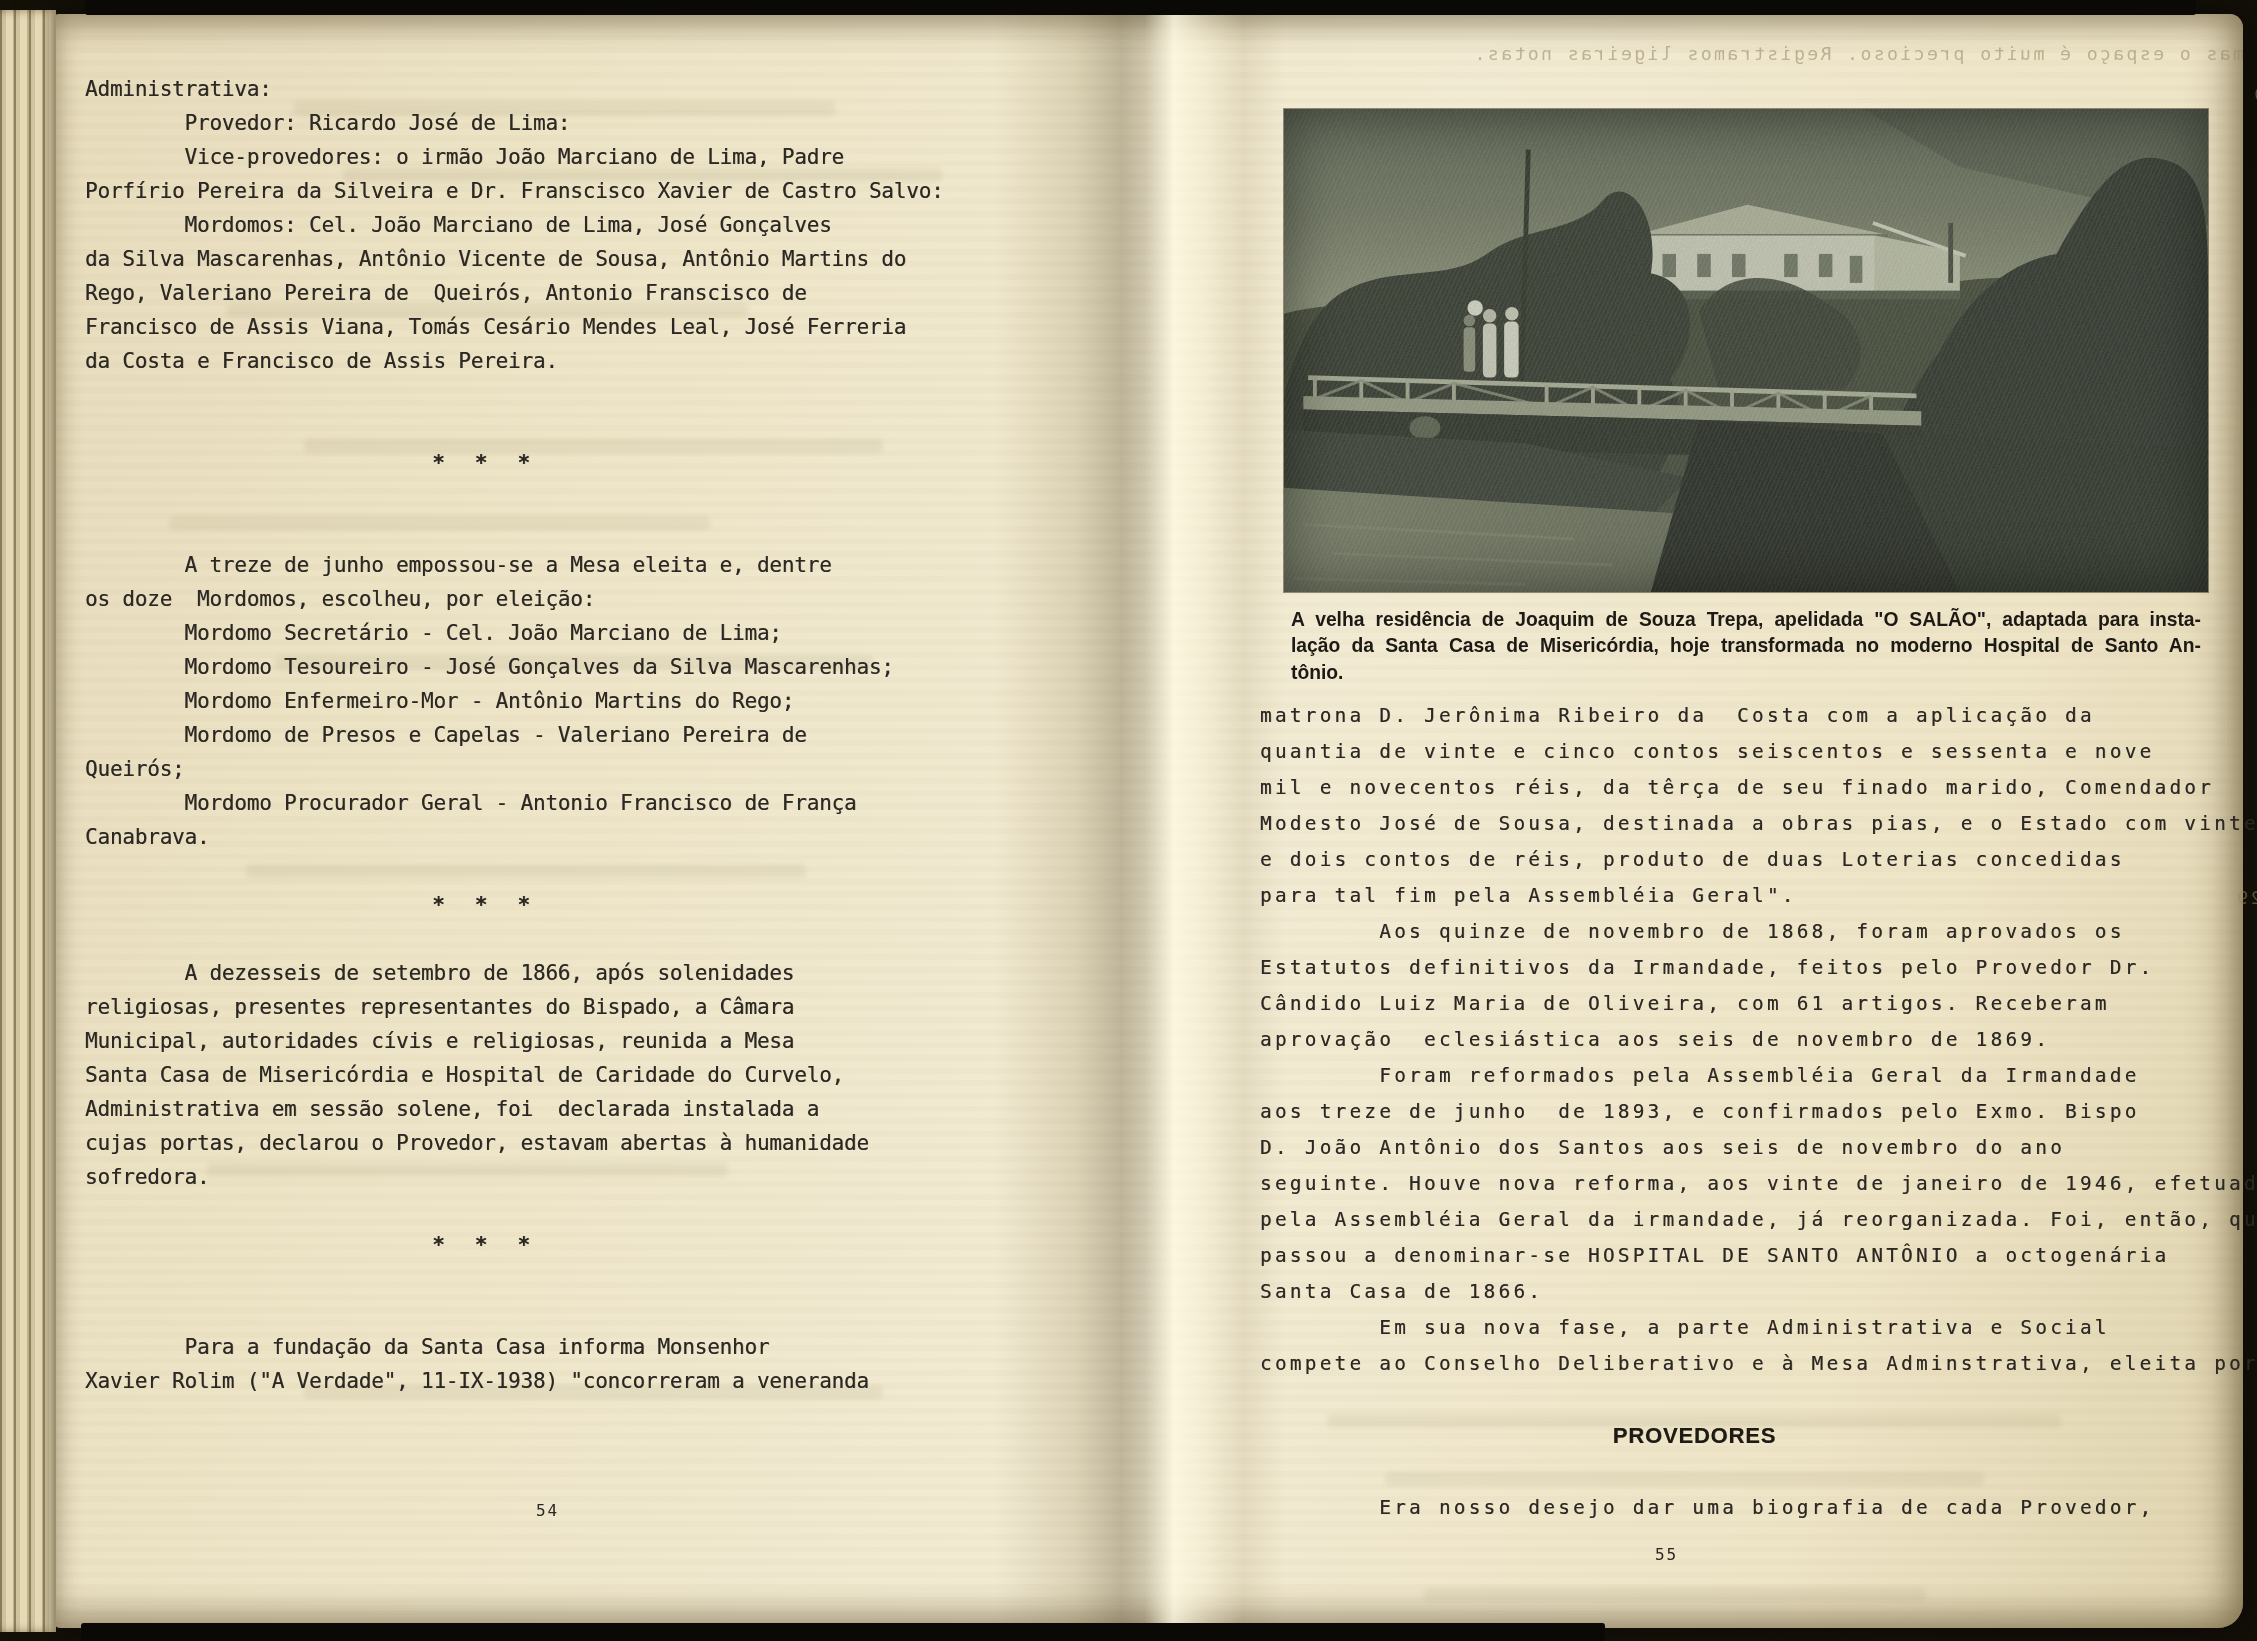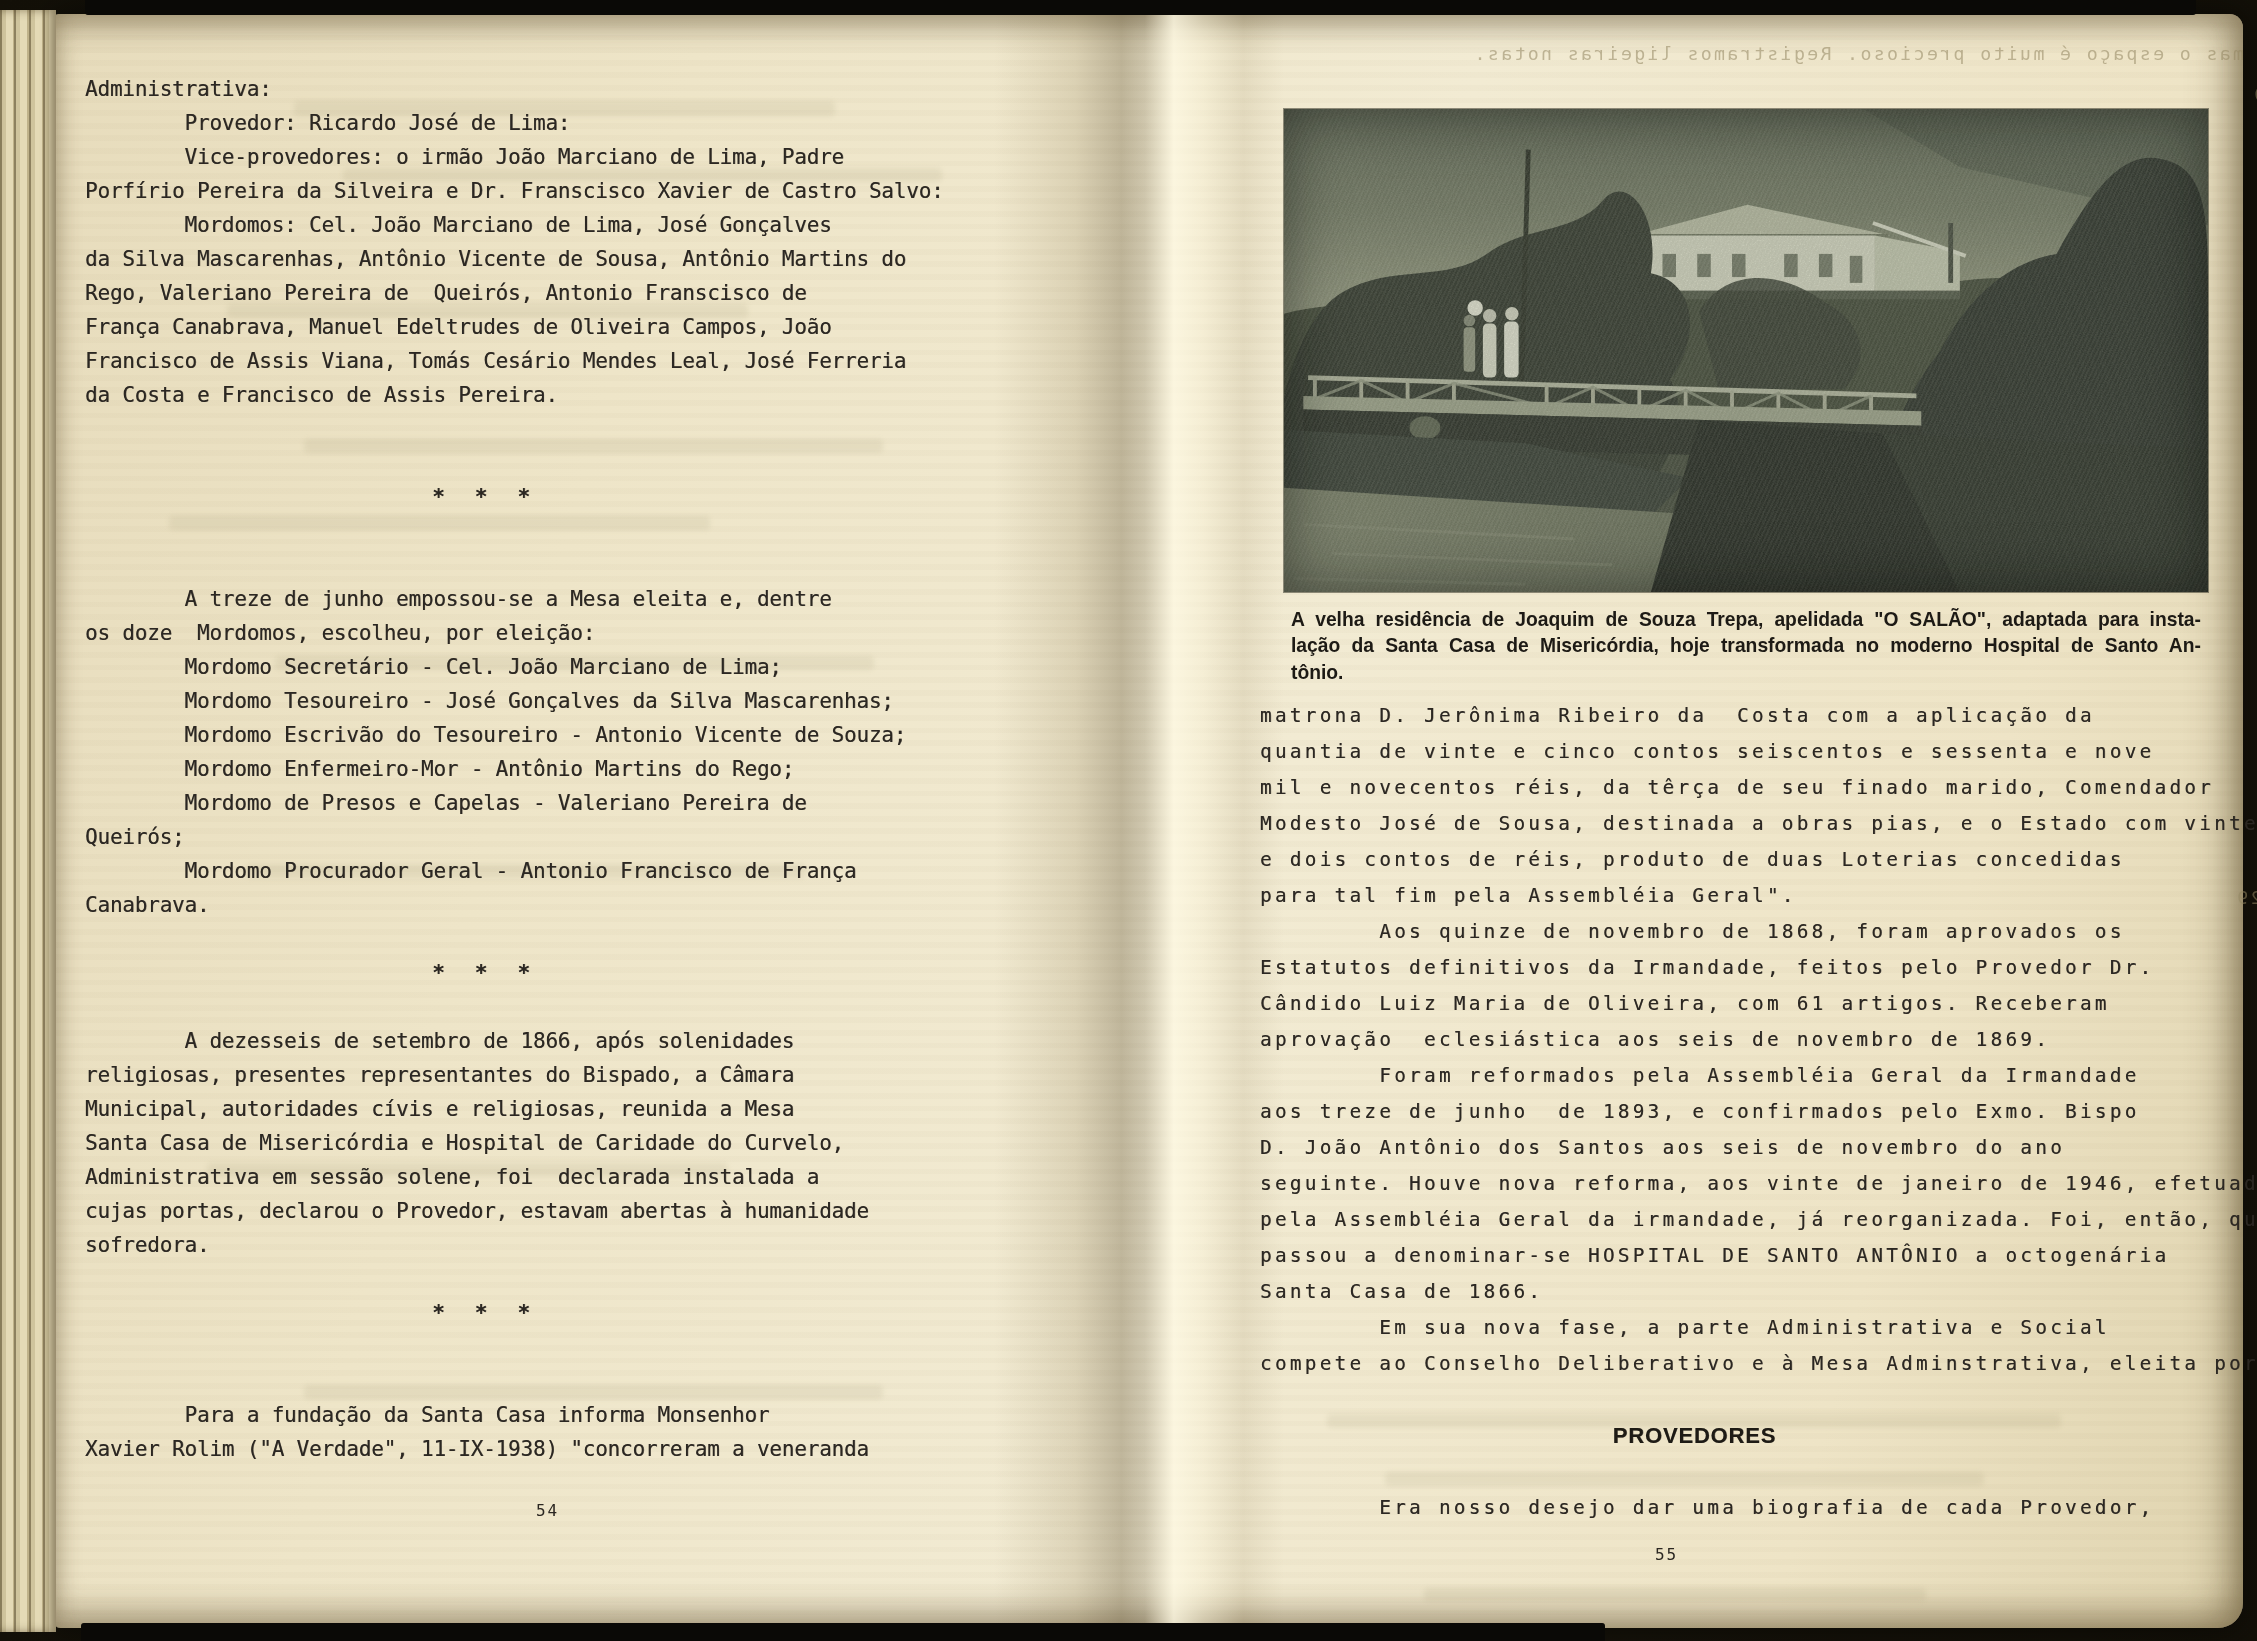--- a/index.html
+++ b/index.html
@@ -89,33 +89,31 @@
       <div class="smudge" style="left:251px;top:1371px;width:579px;height:14.5px"></div>
 
       <div class="tbody left-body">
           <div class="tline">Administrativa:</div>
           <div class="tline">        Provedor: Ricardo José de Lima:</div>
           <div class="tline">        Vice-provedores: o irmão João Marciano de Lima, Padre</div>
           <div class="tline">Porfírio Pereira da Silveira e Dr. Franscisco Xavier de Castro Salvo:</div>
           <div class="tline">        Mordomos: Cel. João Marciano de Lima, José Gonçalves</div>
           <div class="tline">da Silva Mascarenhas, Antônio Vicente de Sousa, Antônio Martins do</div>
           <div class="tline">Rego, Valeriano Pereira de  Queirós, Antonio Franscisco de</div>
-          <div class="tline">França Canabrava, Manuel Edeltrudes de Oliveira Campos, João</div>
           <div class="tline">Francisco de Assis Viana, Tomás Cesário Mendes Leal, José Ferreria</div>
           <div class="tline">da Costa e Francisco de Assis Pereira.</div>
           <div class="tline">&nbsp;</div>
           <div class="tline">&nbsp;</div>
           <div class="tline stars">* * *</div>
           <div class="tline">&nbsp;</div>
           <div class="tline">&nbsp;</div>
           <div class="tline">        A treze de junho empossou-se a Mesa eleita e, dentre</div>
           <div class="tline">os doze  Mordomos, escolheu, por eleição:</div>
           <div class="tline">        Mordomo Secretário - Cel. João Marciano de Lima;</div>
           <div class="tline">        Mordomo Tesoureiro - José Gonçalves da Silva Mascarenhas;</div>
-          <div class="tline">        Mordomo Escrivão do Tesoureiro - Antonio Vicente de Souza;</div>
           <div class="tline">        Mordomo Enfermeiro-Mor - Antônio Martins do Rego;</div>
           <div class="tline">        Mordomo de Presos e Capelas - Valeriano Pereira de</div>
           <div class="tline">Queirós;</div>
           <div class="tline">        Mordomo Procurador Geral - Antonio Francisco de França</div>
           <div class="tline">Canabrava.</div>
           <div class="tline">&nbsp;</div>
           <div class="tline stars">* * *</div>
           <div class="tline">&nbsp;</div>
           <div class="tline">        A dezesseis de setembro de 1866, após solenidades</div>
           <div class="tline">religiosas, presentes representantes do Bispado, a Câmara</div>

